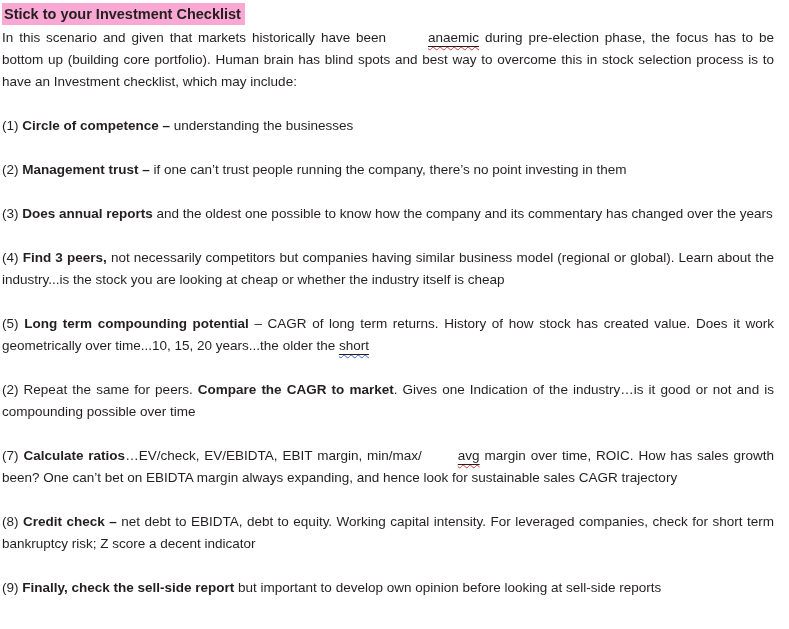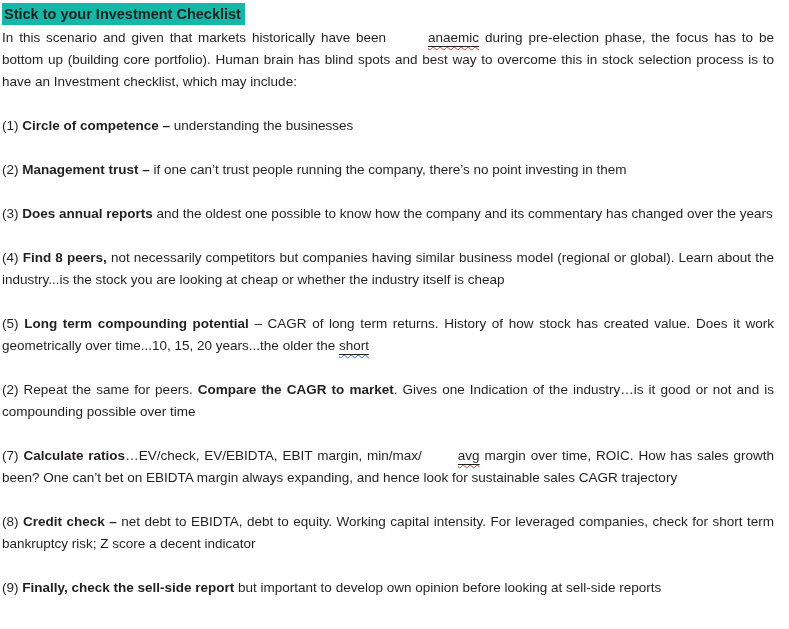--- a/index.html
+++ b/index.html
@@ -10,21 +10,21 @@
     padding: 2px 15px 0 2px;
     overflow: hidden;
     font-family: "Liberation Sans", sans-serif;
     font-size: 13.5px;
     line-height: 22px;
     color: #231f20;
   }
   p { margin: 0 0 22px 0; text-align: justify; }
   p.title-line { margin: 0; text-align: left; line-height: 24px; }
   .hl {
-    background: #14b8a6;
+    background: #f9a8d4;
     font-weight: 700;
     font-size: 14.5px;
     padding: 3px 4px 3px 2px;
   }
   .b { font-weight: 700; }
   .u { text-decoration: underline; text-decoration-color: #231f20; }
   .wavy {
     text-decoration-line: underline;
     text-decoration-style: wavy;
     text-decoration-skip-ink: none;
@@ -40,21 +40,21 @@
 <p class="title-line"><span class="hl">Stick to your Investment Checklist</span></p>
 
 <p><span>In this scenario and given that markets historically have been </span><span class="wavy red"><span class="u">anaemic</span></span><span> during pre-election phase, the focus has to be bottom up (building core portfolio). Human brain has blind spots and best way to overcome this in stock selection process is to have an Investment checklist, which may include:</span></p>
 
 <p><span>(1) </span><span class="b">Circle of competence – </span><span>understanding the businesses</span></p>
 
 <p><span>(2) </span><span class="b">Management trust – </span><span>if one can’t trust people running the company, there’s no point investing in them</span></p>
 
 <p><span>(3) </span><span class="b">Does annual reports</span><span> and the oldest one possible to know how the company and its commentary has changed over the years</span></p>
 
-<p><span>(4) </span><span class="b">Find 8 peers,</span><span> not necessarily competitors but companies having similar business model (regional or global). Learn about the industry...is the stock you are looking at cheap or whether the industry itself is cheap</span></p>
+<p><span>(4) </span><span class="b">Find 3 peers,</span><span> not necessarily competitors but companies having similar business model (regional or global). Learn about the industry...is the stock you are looking at cheap or whether the industry itself is cheap</span></p>
 
 <p><span>(5) </span><span class="b">Long term compounding potential</span><span> – CAGR of long term returns. History of how stock has created value. Does it work geometrically over time...10, 15, 20 years...the older the </span><span class="wavy blue"><span class="u">short</span></span></p>
 
 <p><span>(2) Repeat the same for peers. </span><span class="b">Compare the CAGR to market</span><span>. Gives one Indication of the industry…is it good or not and is compounding possible over time</span></p>
 
 <p><span>(7) </span><span class="b">Calculate ratios</span><span>…EV/check, EV/EBIDTA, EBIT margin, min/max/</span><span class="wavy red"><span class="u">avg</span></span><span> margin over time, ROIC. How has sales growth been? One can’t bet on EBIDTA margin always expanding, and hence look for sustainable sales CAGR trajectory</span></p>
 
 <p><span>(8) </span><span class="b">Credit check – </span><span>net debt to EBIDTA, debt to equity. Working capital intensity. For leveraged companies, check for short term bankruptcy risk; Z score a decent indicator</span></p>
 
 <p><span>(9) </span><span class="b">Finally, check the sell-side report</span><span> but important to develop own opinion before looking at sell-side reports</span></p>

